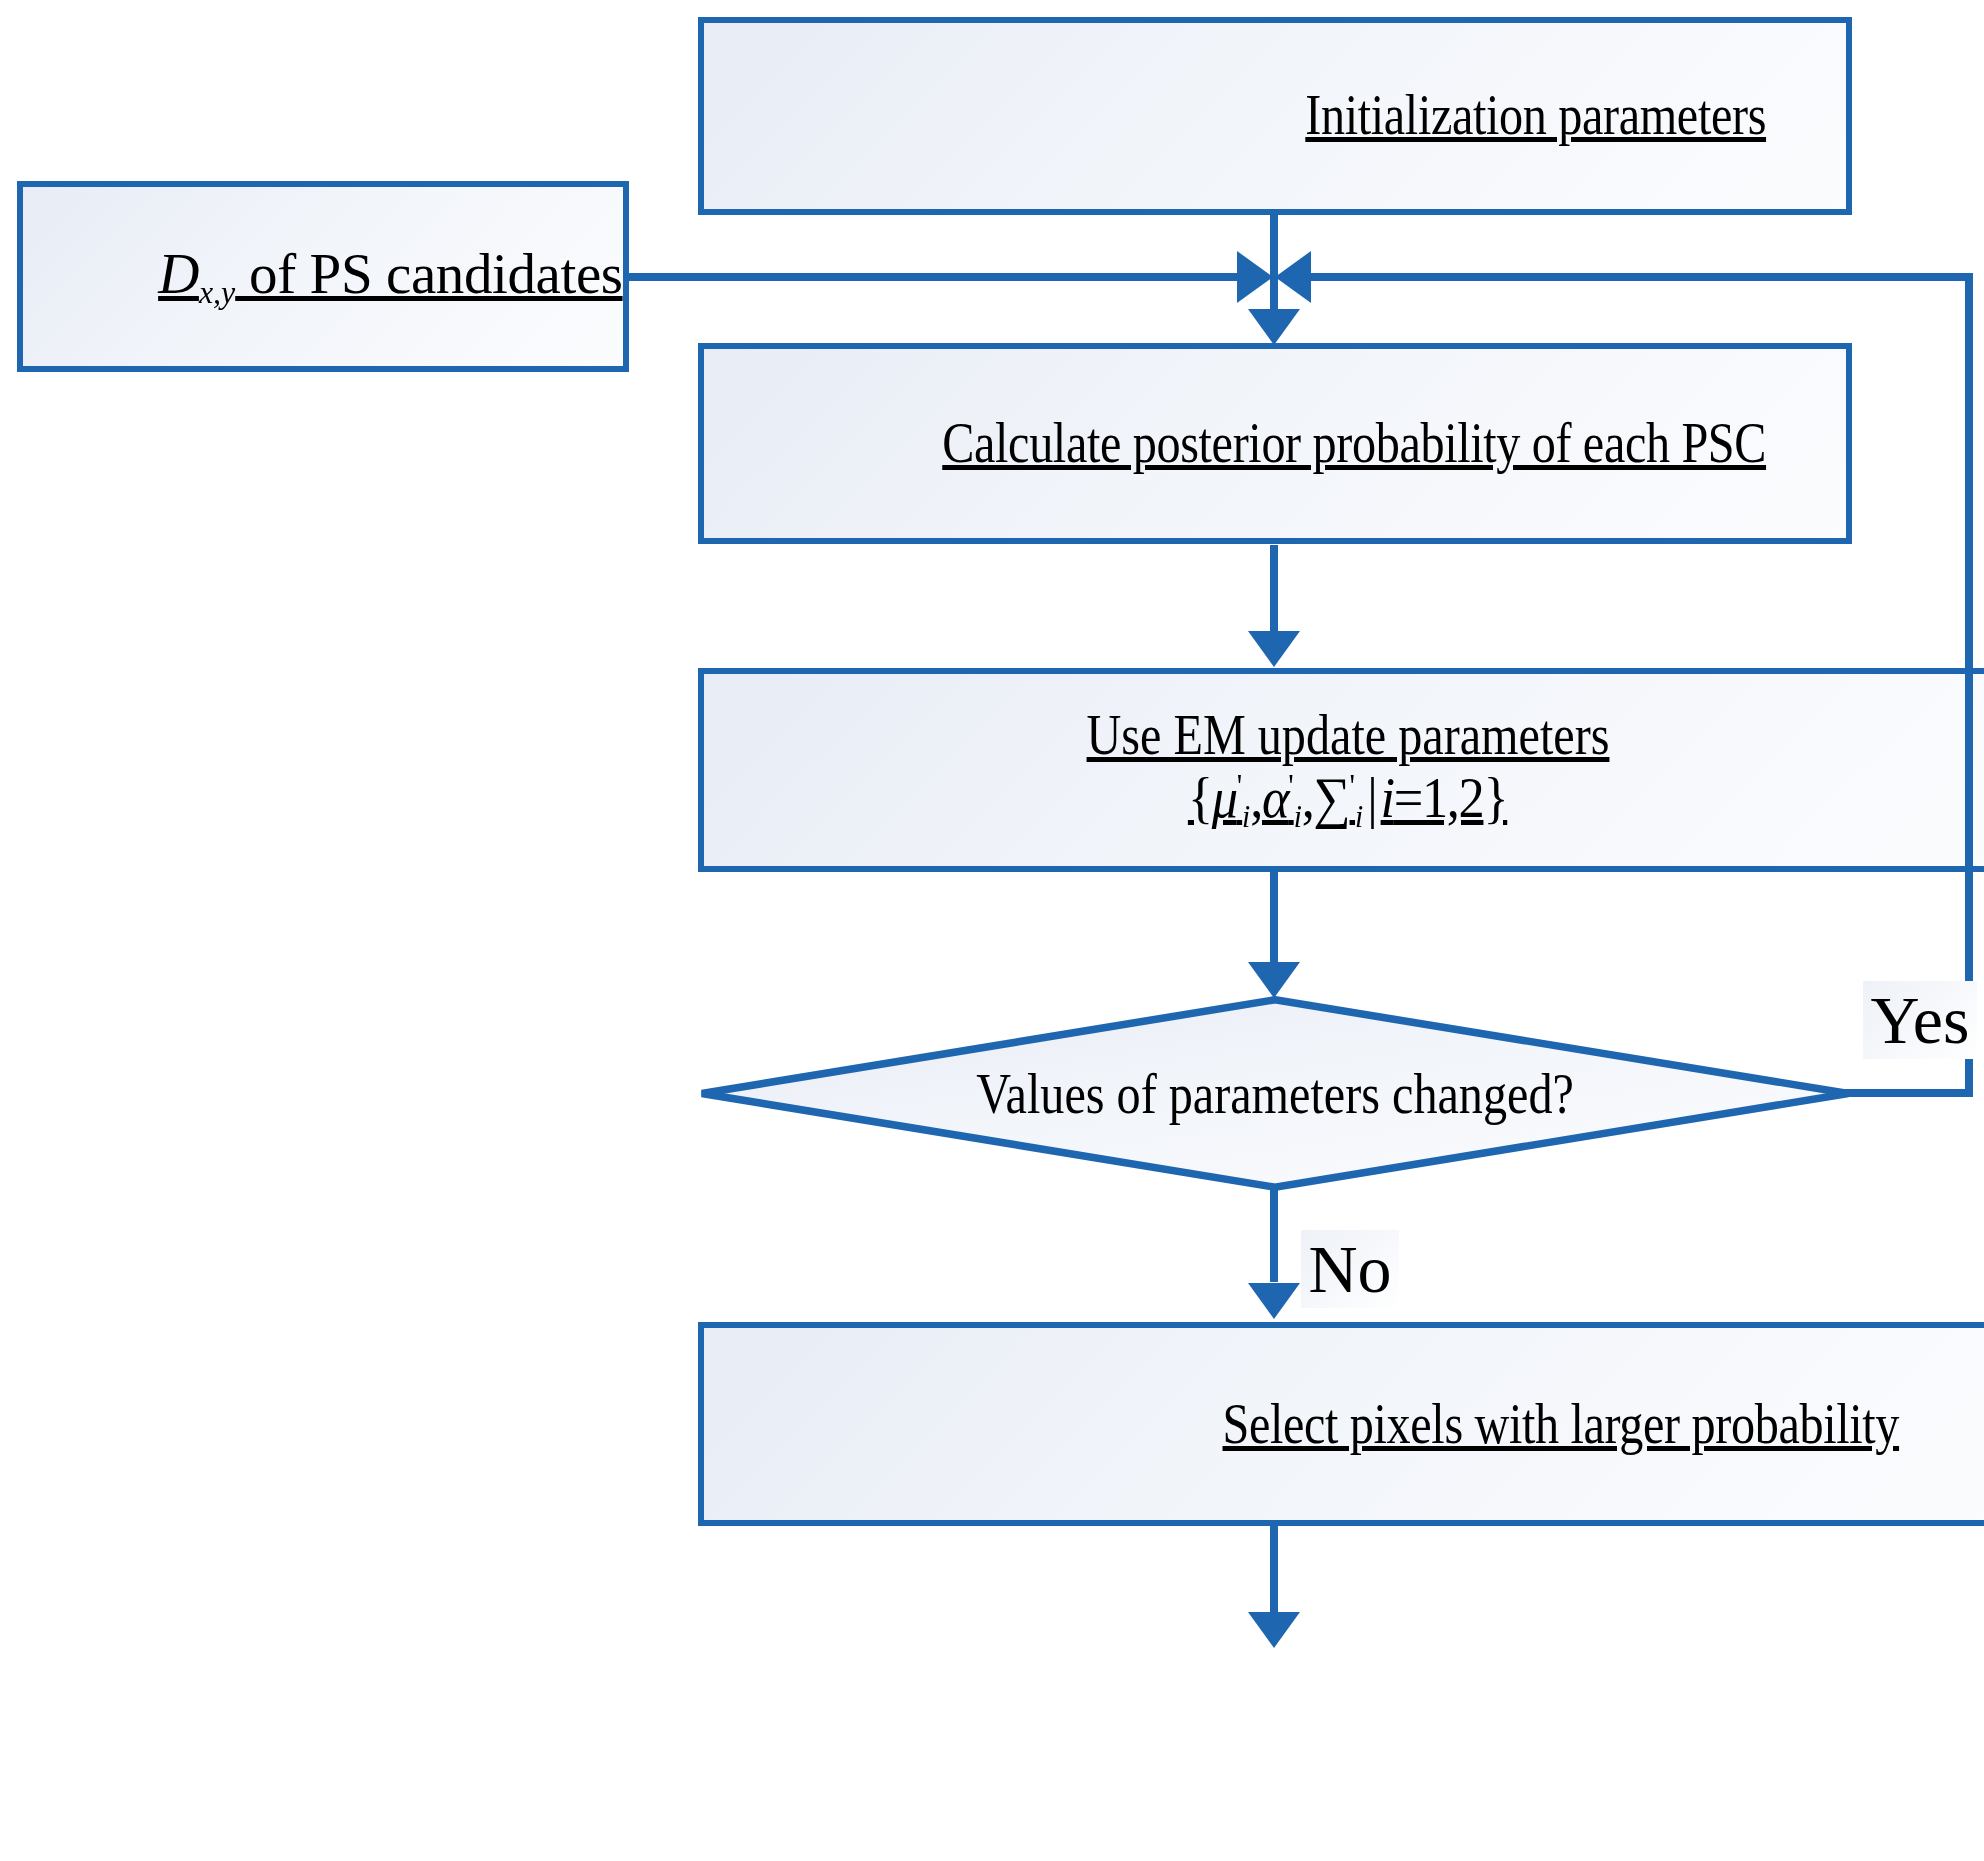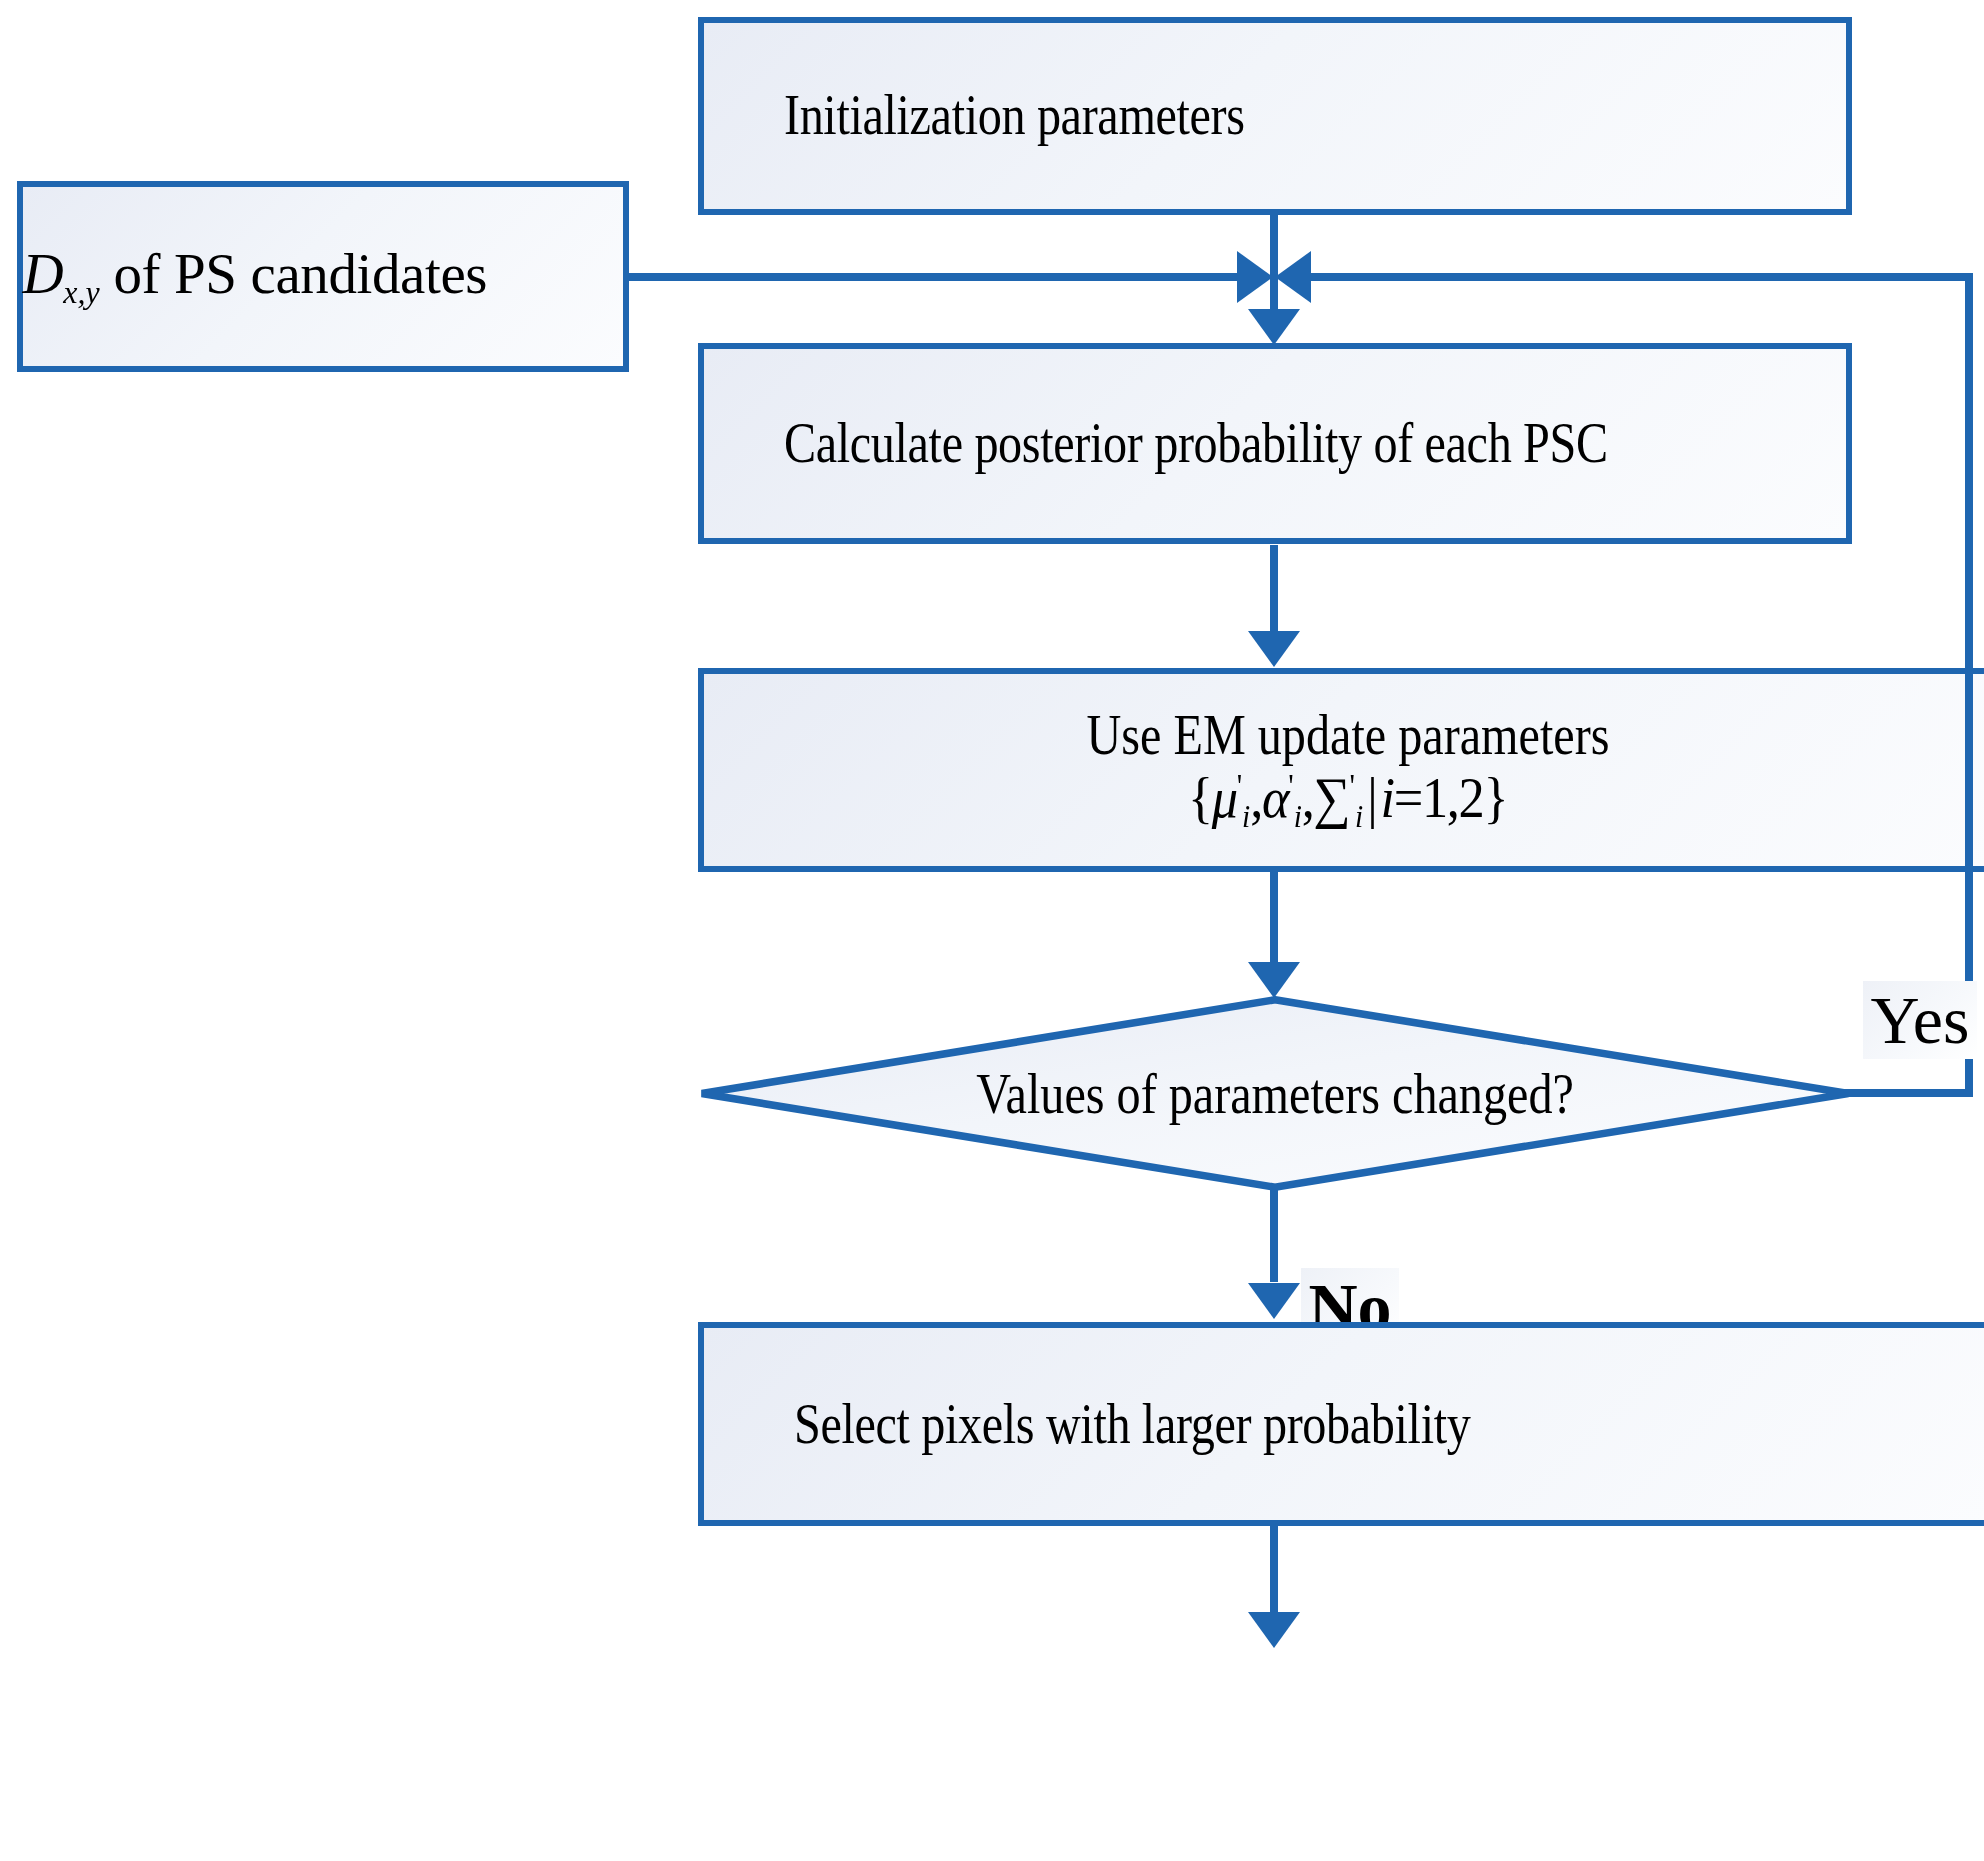--- a/index.html
+++ b/index.html
@@ -20,22 +20,23 @@
 
   
   .node {
     position: absolute;
     box-sizing: border-box;
     border: 6.8px solid #1F66B0;
     background: linear-gradient(135deg, #e8ecf5 0%, #f2f5fa 45%, #fbfcfe 100%);
     display: flex;
     align-items: center;
     justify-content: center;
-    text-align: left;
+    text-align: right;
     color: #000000;
+    text-decoration: underline;
   }
   .node .label {
     display: block;
     width: 100%;
     line-height: 1.08;
     font-size: 56px;
     letter-spacing: -0.4px;
     transform: scaleX(0.86);
     transform-origin: center center;
     white-space: nowrap;
@@ -152,21 +153,21 @@
   .edge-label {
     position: absolute;
     font-size: 68px;
     color: #000;
     background: linear-gradient(135deg, #eef1f7 0%, #f7f9fc 60%, #ffffff 100%);
     padding: 1.5px 7.5px;
     white-space: nowrap;
     line-height: 1.1;
   }
   #label-yes { left: 1863px; top: 981px; }
-  #label-no  { left: 1301px; top: 1268px; font-weight: bold; }
+  #label-no  { left: 1301px; top: 1230px; }
 </style>
 </head>
 <body>
 
 <div id="canvas">
 
   <div class="node" id="node-init">
     <span class="label">Initialization parameters</span>
   </div>
 

